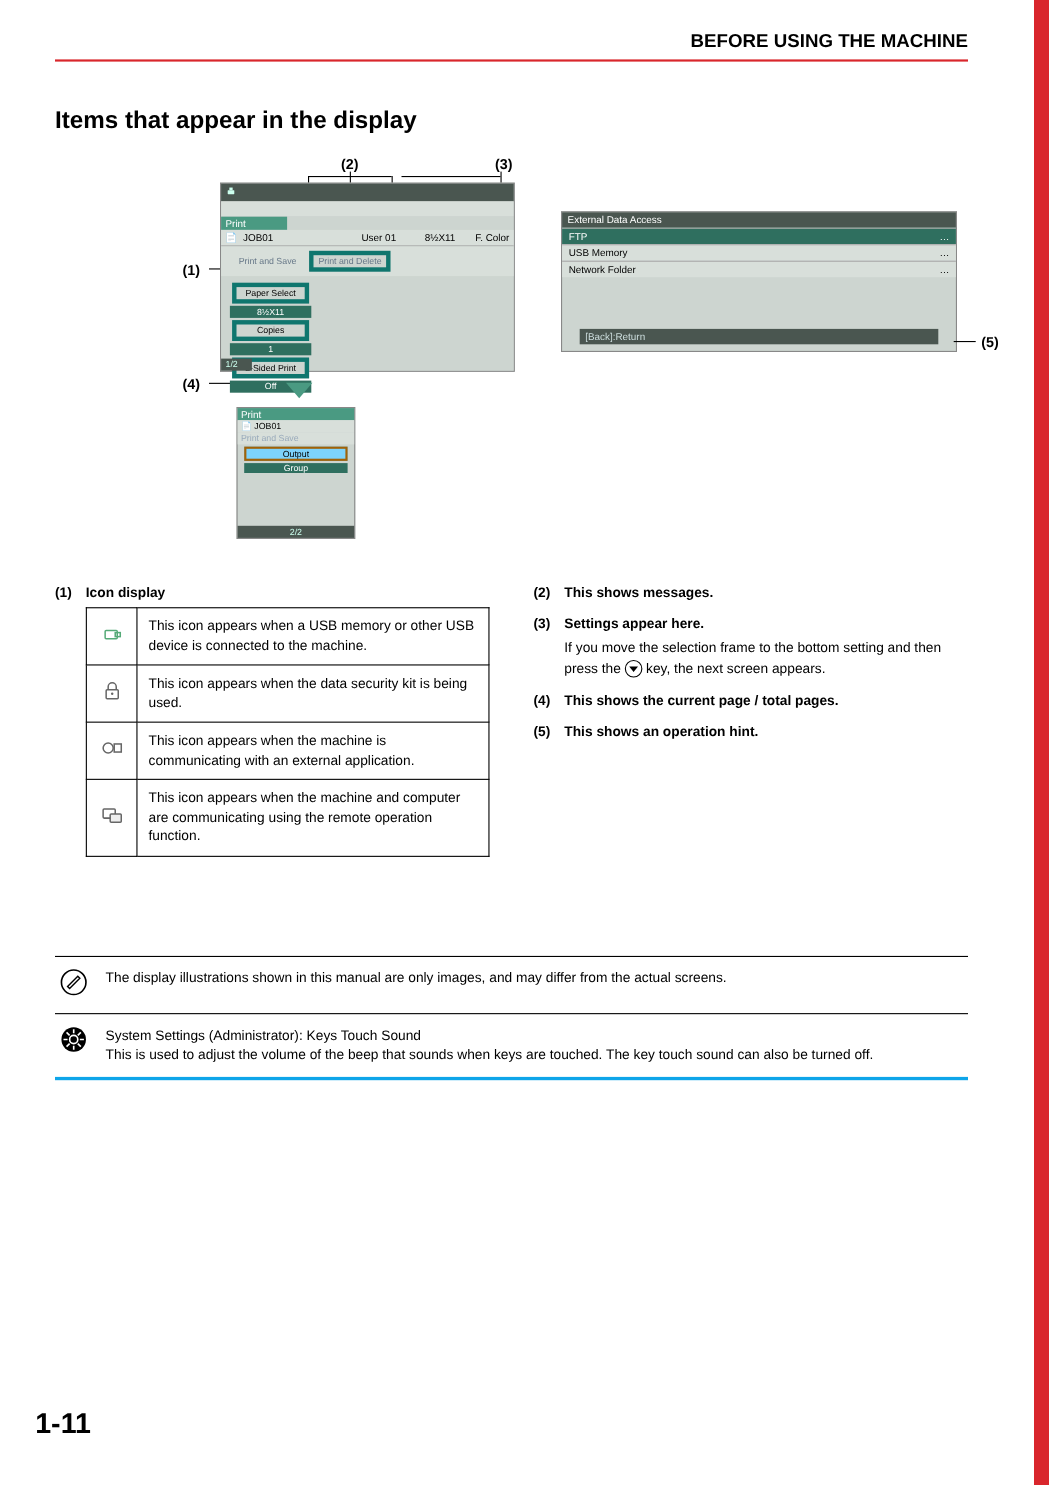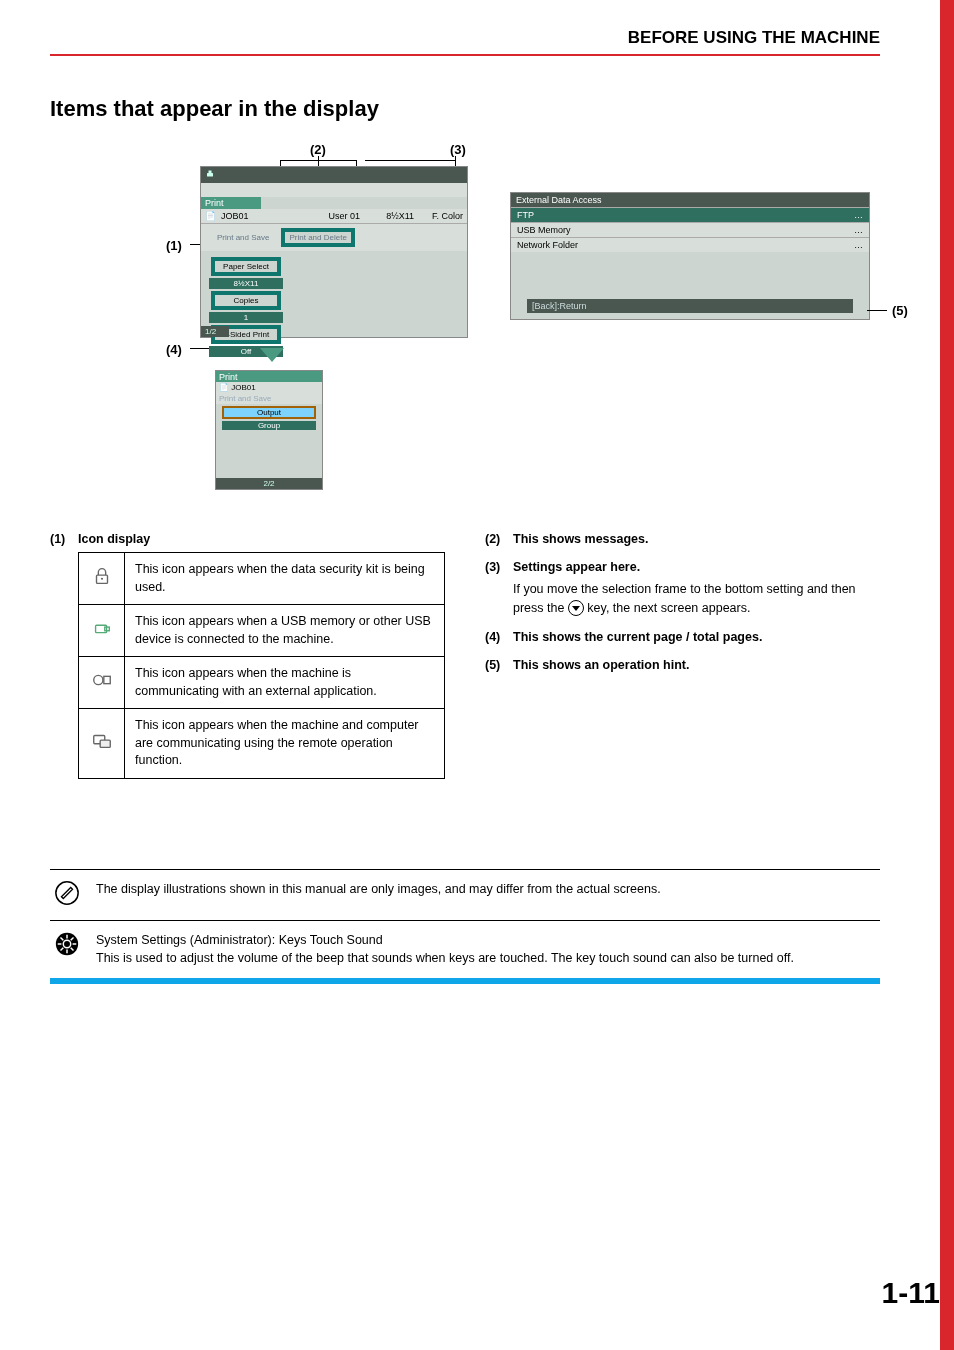--- a/index.html
+++ b/index.html
@@ -149,29 +149,29 @@
     line-height:1.4;
   }
   table.icon-tbl td.icon-cell { width:46px; text-align:center; }
   .icon-svg { width:22px; height:22px; display:inline-block; }
   .vkey {
     display:inline-flex; width:16px; height:16px; border:1px solid #000; border-radius:50%;
     align-items:center; justify-content:center; font-size:9px; vertical-align:middle;
   }
   .vkey::before { content:""; width:0; height:0; border-left:4px solid transparent; border-right:4px solid transparent; border-top:5px solid #000; }
 
-  .footnotes { margin-top: 60px; border-top:1px solid #000; border-bottom:6px solid #0ea5e9; }
+  .footnotes { margin-top: 60px; border-top:1px solid #000; border-bottom:3px solid #0ea5e9; }
   .fn-row { display:flex; gap:14px; padding:10px 4px; }
   .fn-row + .fn-row { border-top:1px solid #000; }
   .fn-icon { width:28px; flex:none; }
   .fn-text { flex:1; font-size:12.5px; line-height:1.5; }
   .fn-text .b { font-weight:normal; }
   .page-num {
-    position:absolute; bottom:40px; left:0; right:14px; text-align:right;
-    font-size:30px; font-weight:bold;padding-left:32px;
+    position:absolute; bottom:40px; left:0; right:14px; text-align:left;
+    font-size:26px; font-weight:bold;padding-left:32px;
   }
 </style>
 </head>
 <body>
 
 <div class="red-bar"></div>
 
 <div class="content">
 
   <div class="header-wrap">
@@ -271,35 +271,35 @@
   <div class="columns">
     <div class="col">
       <div class="item-head">
         <span class="num">(1)</span><span>Icon display</span>
       </div>
       <table class="icon-tbl">
         <tbody>
             <tr>
           <td class="icon-cell">
             <svg class="icon-svg" viewBox="0 0 24 24">
+                  <rect x="5" y="9" width="12" height="8" rx="1" fill="none" stroke="#5a7" stroke-width="1.5"></rect>
+                  <rect x="15" y="11" width="5" height="4" fill="none" stroke="#5a7" stroke-width="1.5"></rect>
+                </svg>
+          </td>
+          <td>This icon appears when a USB memory or other USB device is connected to the machine.</td>
+        </tr>
+        <tr>
+          <td class="icon-cell">
+            <svg class="icon-svg" viewBox="0 0 24 24">
                   <rect x="6" y="11" width="12" height="9" rx="1" fill="none" stroke="#666" stroke-width="1.5"></rect>
                   <path d="M8 11 V8 a4 4 0 0 1 8 0 v3" fill="none" stroke="#666" stroke-width="1.5"></path>
                   <circle cx="12" cy="15" r="1.2" fill="#666"></circle>
                 </svg>
           </td>
           <td>This icon appears when the data security kit is being used.</td>
-        </tr>
-        <tr>
-          <td class="icon-cell">
-            <svg class="icon-svg" viewBox="0 0 24 24">
-                  <rect x="5" y="9" width="12" height="8" rx="1" fill="none" stroke="#5a7" stroke-width="1.5"></rect>
-                  <rect x="15" y="11" width="5" height="4" fill="none" stroke="#5a7" stroke-width="1.5"></rect>
-                </svg>
-          </td>
-          <td>This icon appears when a USB memory or other USB device is connected to the machine.</td>
         </tr>
         <tr>
           <td class="icon-cell">
             <svg class="icon-svg" viewBox="0 0 24 24">
                   <circle cx="8" cy="12" r="5" fill="none" stroke="#666" stroke-width="1.5"></circle>
                   <rect x="14" y="8" width="7" height="8" fill="none" stroke="#666" stroke-width="1.5"></rect>
                 </svg>
           </td>
           <td>This icon appears when the machine is communicating with an external application.</td>
         </tr>

